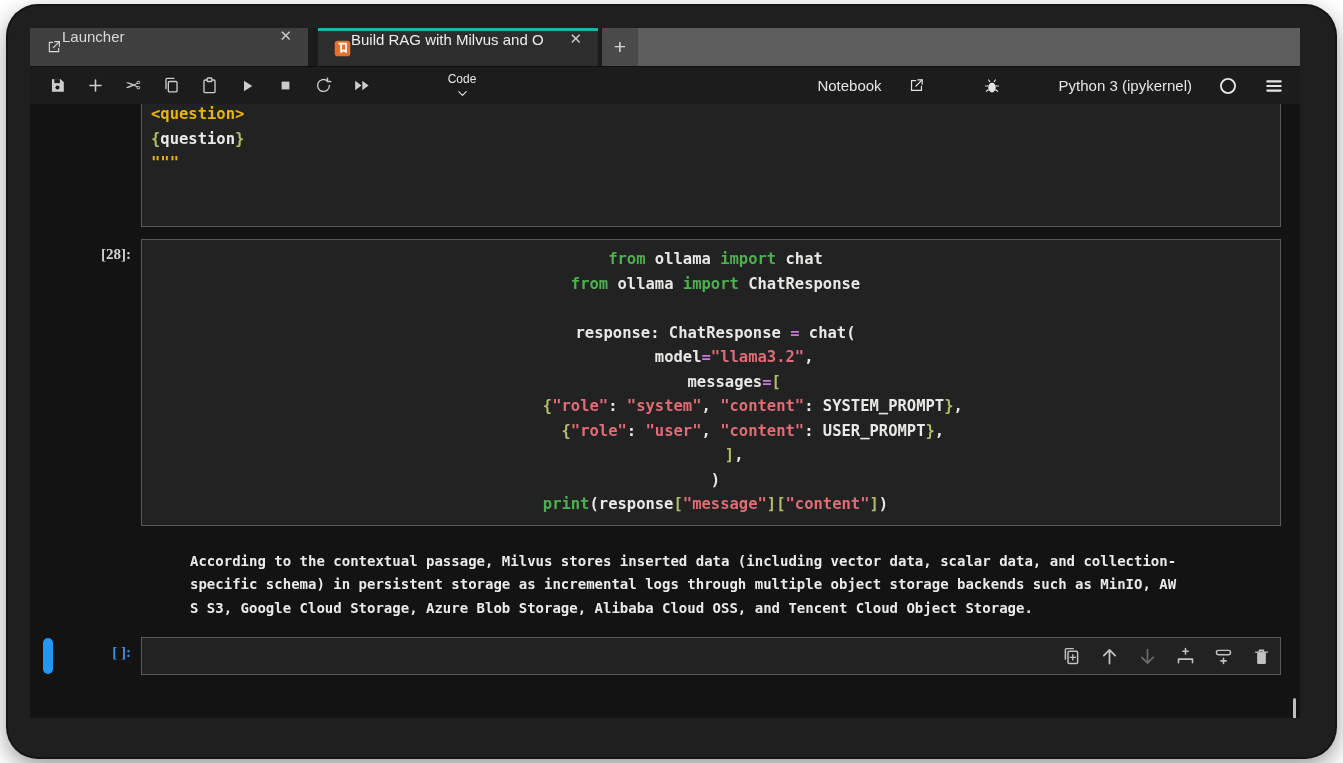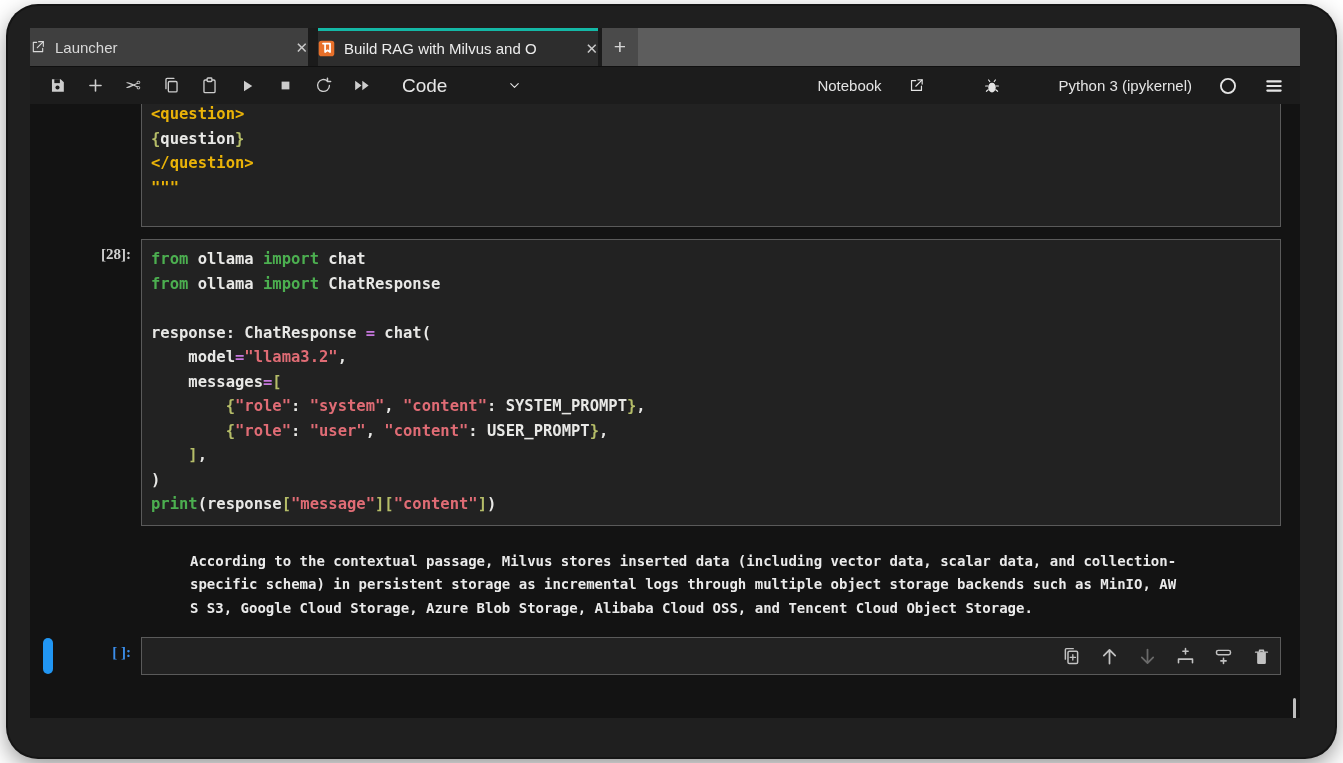--- a/index.html
+++ b/index.html
@@ -4,44 +4,44 @@
 <style>
   html,body{margin:0;padding:0;background:#ffffff;}
   .canvas{position:relative;width:1343px;height:763px;background:#ffffff;overflow:hidden;
           font-family:"Liberation Sans",sans-serif;}
   .window{position:absolute;left:8px;top:6px;width:1327px;height:751px;background:#1f1f1f;
           border-radius:30px;box-shadow:0 0 0 2px #151515,0 8px 24px rgba(0,0,0,.45);overflow:hidden;}
   .content{position:absolute;left:22px;top:22px;width:1270px;height:690px;}
 
   
   .tabbar{position:absolute;left:0;top:0;width:1270px;height:38px;background:#5d5d5d;display:flex;align-items:stretch;}
-  .tab{display:flex;align-items:center;gap:9px;padding:0 0;color:#d9d9d9;font-size:15px;cursor:default;box-sizing:border-box;}
+  .tab{display:flex;padding:0 16px;color:#d9d9d9;font-size:15px;cursor:default;box-sizing:border-box;}
   .tab-launcher{width:278px;background:#3f3f3f;}
   .tab-gap{width:10px;background:#1b1b1b;}
   .tab-active{width:280px;background:#2d2d2d;border-top:3px solid #14b8a6;color:#ececec;}
   .tab .close{margin-left:auto;font-size:15px;color:#c9c9c9;line-height:1;}
   .tab-plus-gap{width:4px;background:#1b1b1b;}
   .newtab{width:36px;background:#4a4a4a;color:#d5d5d5;font-size:21px;display:flex;align-items:center;justify-content:center;}
   .icn{display:inline-flex;align-items:center;justify-content:center;line-height:0;}
   .icn svg{display:block;}
 
   
   .toolbar{position:absolute;left:0;top:38px;width:1270px;height:38px;background:#1c1c1c;
            border-top:1px solid #101010;display:flex;align-items:center;box-sizing:border-box;padding:0 16px 0 8px;}
   .tbtn{width:38px;height:32px;display:flex;align-items:center;justify-content:center;color:#cdcdcd;background:none;border:none;padding:0;}
   .celltype{margin-left:14px;width:120px;height:28px;display:flex;align-items:center;justify-content:space-between;
-            color:#e6e6e6;font-size:19px;padding:0 6px 0 8px;}
+            color:#e6e6e6;font-size:12px;padding:0 6px 0 8px;flex-direction:column;}
   .tb-right{margin-left:auto;display:flex;align-items:center;gap:26px;color:#e4e4e4;font-size:15px;}
   .scissors{font-size:19px;color:#cdcdcd;transform:scaleX(-1);display:inline-block;}
 
   
   .nb{position:absolute;left:0;top:76px;width:1270px;height:614px;background:#131313;overflow:hidden;}
   .cell{position:absolute;left:111px;width:1140px;background:#222222;border:1px solid #5a5a5a;box-sizing:border-box;}
   .cell-1{top:-8px;height:131px;border-top:none;padding:6px 0 0 9px;overflow:hidden;}
-  .cell-2{top:135px;height:287px;padding:7px 0 8px 9px;overflow:hidden;}
+  .cell-2{top:135px;height:287px;padding:7px 0 8px 9px;overflow:hidden;text-align:center;}
   .cell-empty{top:533px;height:38px;}
   .code{font-family:"DejaVu Sans Mono",monospace;font-size:15.5px;line-height:24.5px;font-weight:600;white-space:pre;}
   .cl{height:24.5px;}
   .tk-plain{color:#e8e8e6;}
   .tk-kw{color:#4caf50;}
   .tk-str{color:#e06c75;}
   .tk-tag{color:#eab308;}
   .tk-brace{color:#b5bd68;}
   .tk-op{color:#c678dd;}
   .prompt{position:absolute;left:40px;width:61px;text-align:right;font-family:Liberation Serif, serif;
@@ -190,21 +190,21 @@
           <span class="icn">
               <svg width="20" height="20" viewBox="0 0 24 24" fill="none" stroke="currentColor" stroke-width="1.7" stroke-linecap="round" stroke-linejoin="round">
                 <path d="M4 6.5h16M4 12h16M4 17.5h16" stroke-width="2.6"></path>
               </svg>
             </span>
         </div>
       </div>
 
       <div class="nb">
 
-        <div class="cell cell-1 code" id="cell1"><div class="cl"><span class="tk-tag">&lt;question&gt;</span></div><div class="cl"><span class="tk-brace">{</span><span class="tk-plain">question</span><span class="tk-brace">}</span></div><div class="cl"><span class="tk-tag">&lt;/question&gt;</span></div><div class="cl"><span class="tk-tag">"""</span></div></div>
+        <div class="cell cell-1 code" id="cell1"><div class="cl"><span class="tk-tag">&lt;question&gt;</span></div><div class="cl"><span class="tk-brace">{</span><span class="tk-plain">question</span><span class="tk-brace">}</span></div><div class="cl"><span class="tk-tag">"""</span></div></div>
 
         <div class="prompt prompt-exec">[28]:</div>
         <div class="cell cell-2 code" id="cell2"><div class="cl"><span class="tk-kw">from</span><span class="tk-plain"> ollama </span><span class="tk-kw">import</span><span class="tk-plain"> chat</span></div><div class="cl"><span class="tk-kw">from</span><span class="tk-plain"> ollama </span><span class="tk-kw">import</span><span class="tk-plain"> ChatResponse</span></div><div class="cl">&nbsp;</div><div class="cl"><span class="tk-plain">response: ChatResponse </span><span class="tk-op">=</span><span class="tk-plain"> chat(</span></div><div class="cl"><span class="tk-plain">    model</span><span class="tk-op">=</span><span class="tk-str">"llama3.2"</span><span class="tk-plain">,</span></div><div class="cl"><span class="tk-plain">    messages</span><span class="tk-op">=</span><span class="tk-brace">[</span></div><div class="cl"><span class="tk-plain">        </span><span class="tk-brace">{</span><span class="tk-str">"role"</span><span class="tk-plain">: </span><span class="tk-str">"system"</span><span class="tk-plain">, </span><span class="tk-str">"content"</span><span class="tk-plain">: SYSTEM_PROMPT</span><span class="tk-brace">}</span><span class="tk-plain">,</span></div><div class="cl"><span class="tk-plain">        </span><span class="tk-brace">{</span><span class="tk-str">"role"</span><span class="tk-plain">: </span><span class="tk-str">"user"</span><span class="tk-plain">, </span><span class="tk-str">"content"</span><span class="tk-plain">: USER_PROMPT</span><span class="tk-brace">}</span><span class="tk-plain">,</span></div><div class="cl"><span class="tk-plain">    </span><span class="tk-brace">]</span><span class="tk-plain">,</span></div><div class="cl"><span class="tk-plain">)</span></div><div class="cl"><span class="tk-kw">print</span><span class="tk-plain">(response</span><span class="tk-brace">[</span><span class="tk-str">"message"</span><span class="tk-brace">]</span><span class="tk-brace">[</span><span class="tk-str">"content"</span><span class="tk-brace">]</span><span class="tk-plain">)</span></div></div>
 
         <div class="outarea" id="output"><div>According to the contextual passage, Milvus stores inserted data (including vector data, scalar data, and collection-</div><div>specific schema) in persistent storage as incremental logs through multiple object storage backends such as MinIO, AW</div><div>S S3, Google Cloud Storage, Azure Blob Storage, Alibaba Cloud OSS, and Tencent Cloud Object Storage.</div></div>
 
         <div class="active-bar"></div>
         <div class="prompt prompt-empty">[ ]:</div>
         <div class="cell cell-empty"></div>
 

